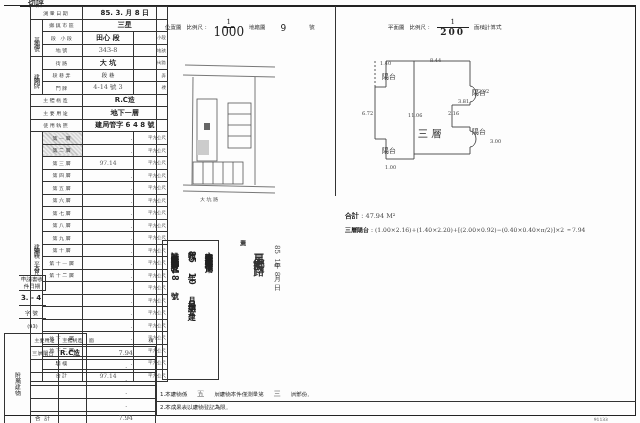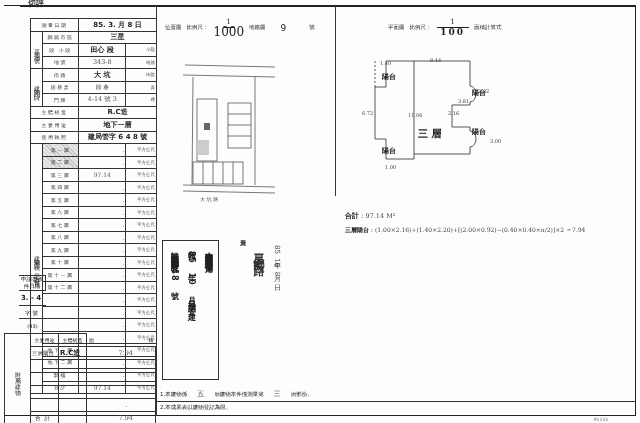--- a/index.html
+++ b/index.html
@@ -2,21 +2,21 @@
 <html><head>
 <meta charset="utf-8">
 <style>
 *{box-sizing:border-box;margin:0;padding:0}
 html,body{width:640px;height:423px;background:#fff;overflow:hidden;font-family:"DejaVu Sans",sans-serif;color:#222}
 .page{position:relative;width:640px;height:423px;background:#fdfdfd}
 .top-tag{position:absolute;left:28px;top:-2px;font-size:8px;font-weight:bold;color:#333}
 .frame{position:absolute;left:4px;top:5px;width:632px;height:411px;border:1.5px solid #222;border-left:none}
 .topline{position:absolute;left:20px;top:5px;width:616px;height:0;border-top:2px solid #222}
 
-.lt{position:absolute;left:30px;top:18px;width:127px;border-collapse:collapse;font-size:5.5px}
+.lt{position:absolute;left:30px;top:6px;width:138px;border-collapse:collapse;font-size:5.5px}
 .lt td{border:0.8px solid #333;height:12.5px;padding:0 1px;vertical-align:middle;white-space:nowrap;overflow:hidden}
 .lt .lab{font-size:5px;letter-spacing:1.5px;text-align:center;color:#333}
 .lt .val{text-align:center;font-size:7px;font-weight:bold}
 .lt .hw{font-family:"DejaVu Serif",serif;font-size:6.5px;color:#555;font-weight:normal}
 .lt .unit{font-size:4.5px;text-align:right;color:#444}
 .lt .dot{font-size:6px;text-align:right;color:#555}
 .lt .vert{writing-mode:vertical-rl;text-align:center;font-size:6px;letter-spacing:3px}
 .side-box{position:absolute;left:19px;font-size:5.5px;text-align:center}
 .sb1{top:275px;width:27px;height:16px;border:0.8px solid #333;border-left:none;line-height:7px}
 .sb2{top:291px;width:27px;height:14px;font-size:7px;font-weight:bold;line-height:14px;text-align:left;padding-left:2px}
@@ -37,21 +37,21 @@
 .cert .col{writing-mode:vertical-rl;font-size:8px;font-weight:bold;letter-spacing:1px;color:#222}
 .handnote{position:absolute;writing-mode:vertical-rl;font-family:"DejaVu Serif",serif;color:#333}
 
 .calc{position:absolute;left:345px;top:210px;font-family:"DejaVu Serif",serif;font-size:6.5px;color:#444;line-height:13px}
 .calc b{font-family:"DejaVu Sans",sans-serif;color:#111;font-size:7px}
 .notes{position:absolute;left:160px;top:388px;font-size:5.5px;line-height:13px}
 .notes .hw{font-family:"DejaVu Serif",serif;font-size:7px;color:#555;margin:0 10px}
 .bline{position:absolute;left:156px;top:401px;width:480px;border-top:0.8px solid #333}
 .foot{position:absolute;right:32px;top:417px;font-size:4.5px;color:#666}
 .plan-text{position:absolute;font-size:5px;color:#444;font-family:"DejaVu Serif",serif}
-.room{position:absolute;font-size:7px;font-weight:bold}
+.room{position:absolute;font-size:7px;font-weight:normal}
 </style>
 </head>
 <body>
 
 <div class="page">
   <div class="top-tag">切評</div>
   <div class="topline"></div>
   <div class="frame"></div>
 
   <table class="lt">
@@ -293,21 +293,21 @@
     <rect x="42" y="85" width="12" height="15" fill="#ccc"></rect>
     <rect x="49" y="68" width="6" height="7" fill="#666"></rect>
   </svg>
   <div class="plan-text" style="left:200px;top:196px">大 坑 路</div>
 
   <div class="hdr" style="left:388px;top:18px">
     <span>平面圖</span>
     <span>比例尺：</span>
     <span class="frac big">
       <span class="n" style="padding:0 14px">1</span>
-      <span class="d">100</span>
+      <span class="d">200</span>
     </span>
     <span>面積計算式</span>
   </div>
 
   <svg style="position:absolute;left:360px;top:55px" width="180" height="120">
     <g stroke="#444" stroke-width="0.9" fill="none">
       <polyline points="54,6 110,6 110,31"></polyline>
       <path d="M110,31 a6,8 0 0 1 0,16"></path>
       <polyline points="110,47 110,50 92,50 92,72 110,72 110,76"></polyline>
       <path d="M110,76 a6,8 0 0 1 0,16"></path>
@@ -337,21 +337,21 @@
     <div class="col">本建物平面圖及建物面積係依使用</div>
     <div class="col">執照 85 年 10 月 日局字第 管 建</div>
     <div class="col">設計圖或竣工平面圖轉繪計算 648 號</div>
   </div>
 
   <div class="handnote" style="left:238px;top:235px;font-size:6px;height:130px">測量員</div>
   <div class="handnote" style="left:250px;top:245px;font-size:11px;font-weight:bold;height:130px">三星 鄉 民 路</div>
   <div class="handnote" style="left:272px;top:245px;font-size:7px;height:130px">85 年 10 月 8 日</div>
 
   <div class="calc">
-    <div><b>合計</b><span>：97.14 M²</span></div>
+    <div><b>合計</b><span>：47.94 M²</span></div>
     <div style="font-size:6px"><b style="font-size:6px">三層陽台</b><span>：(1.00×2.16)+(1.40×2.20)+[(2.00×0.92)−(0.40×0.40×π/2)]×2 ＝7.94</span></div>
   </div>
 
   <div class="notes">
     <div>
       <span>1.本建物係</span><span class="hw">五</span><span>層建物本件僅測量第</span><span class="hw">三</span><span>層部份。</span>
     </div>
     <div>2.本成果表以建物登記為限。</div>
   </div>
   <div class="bline"></div>

